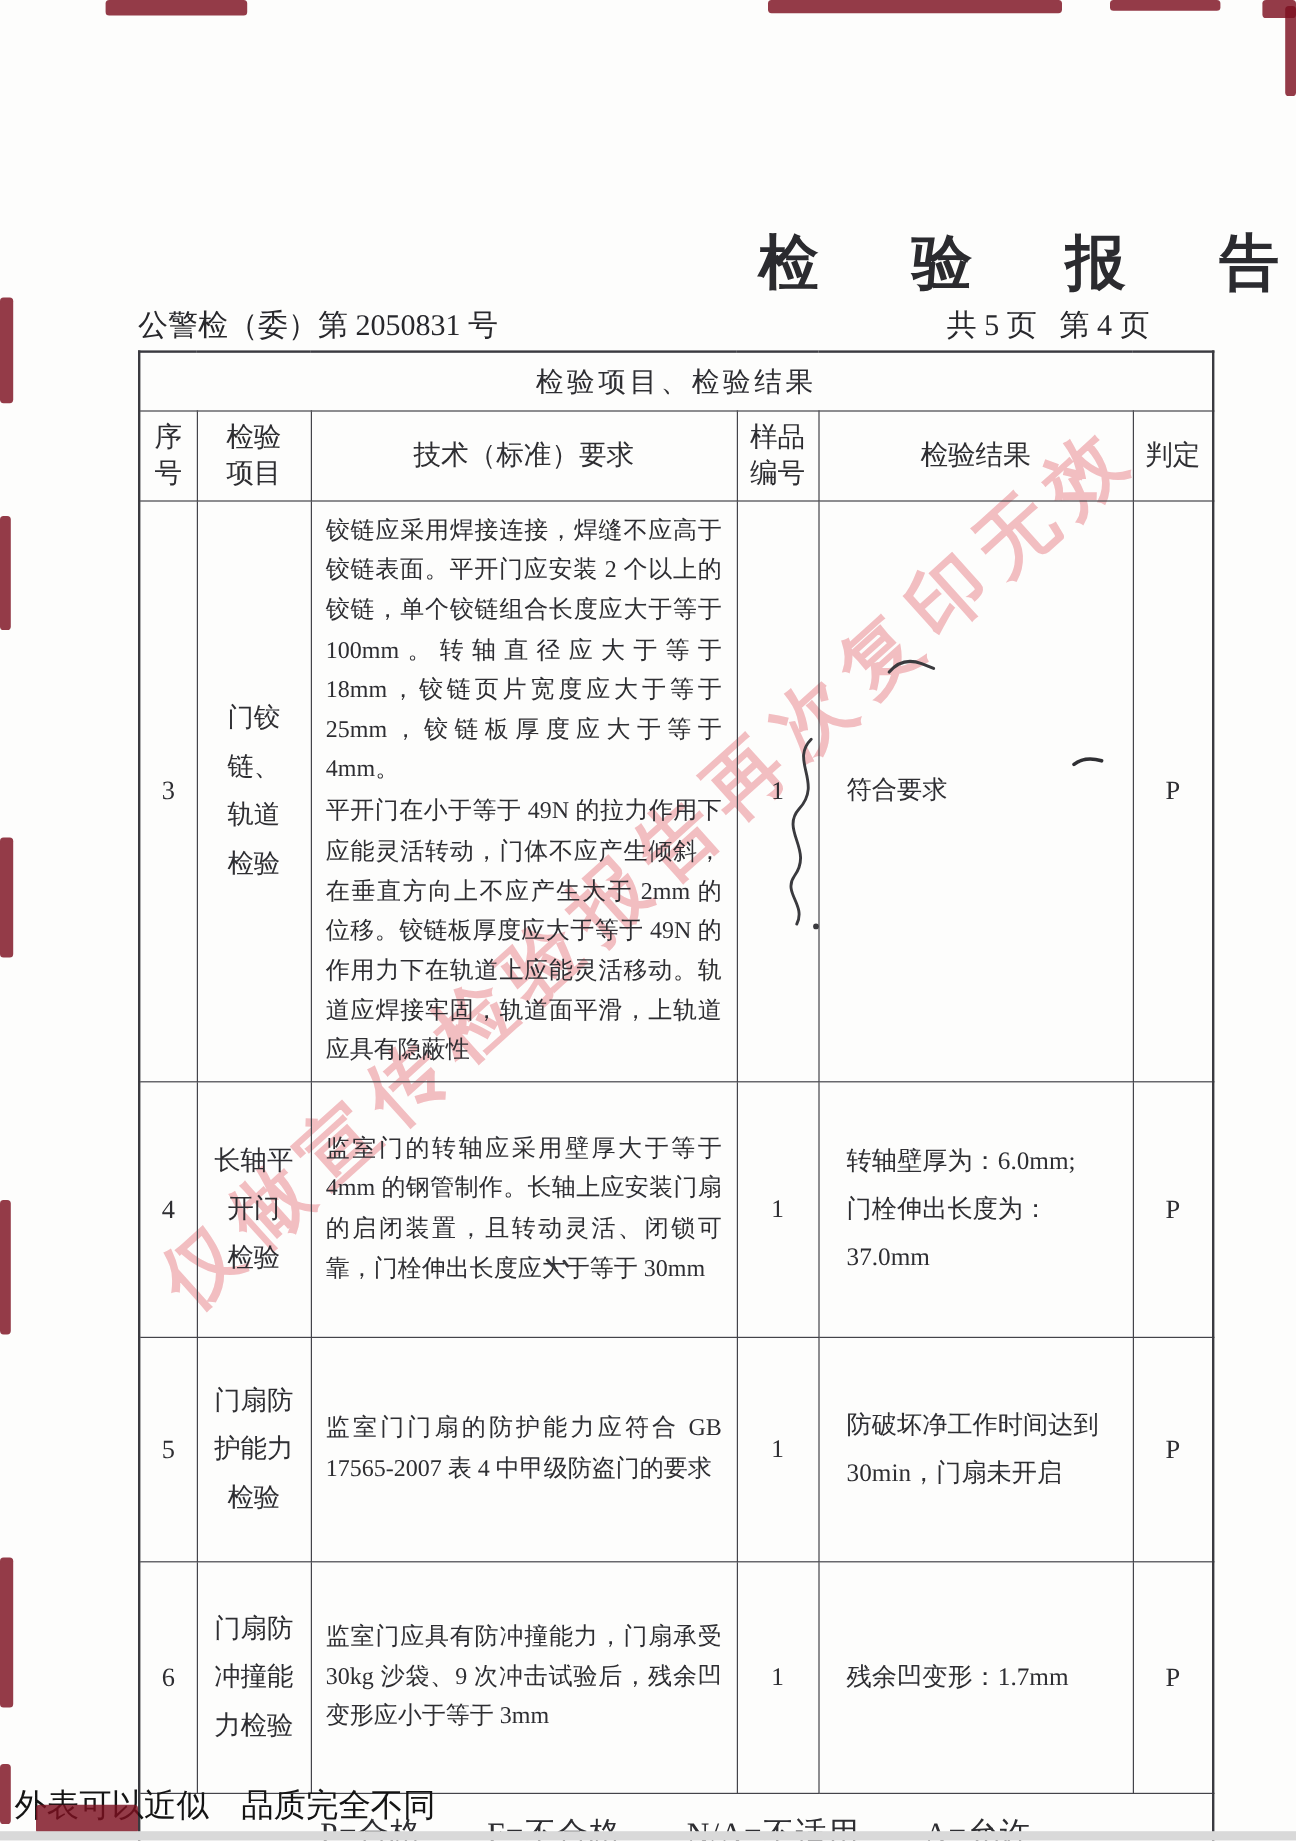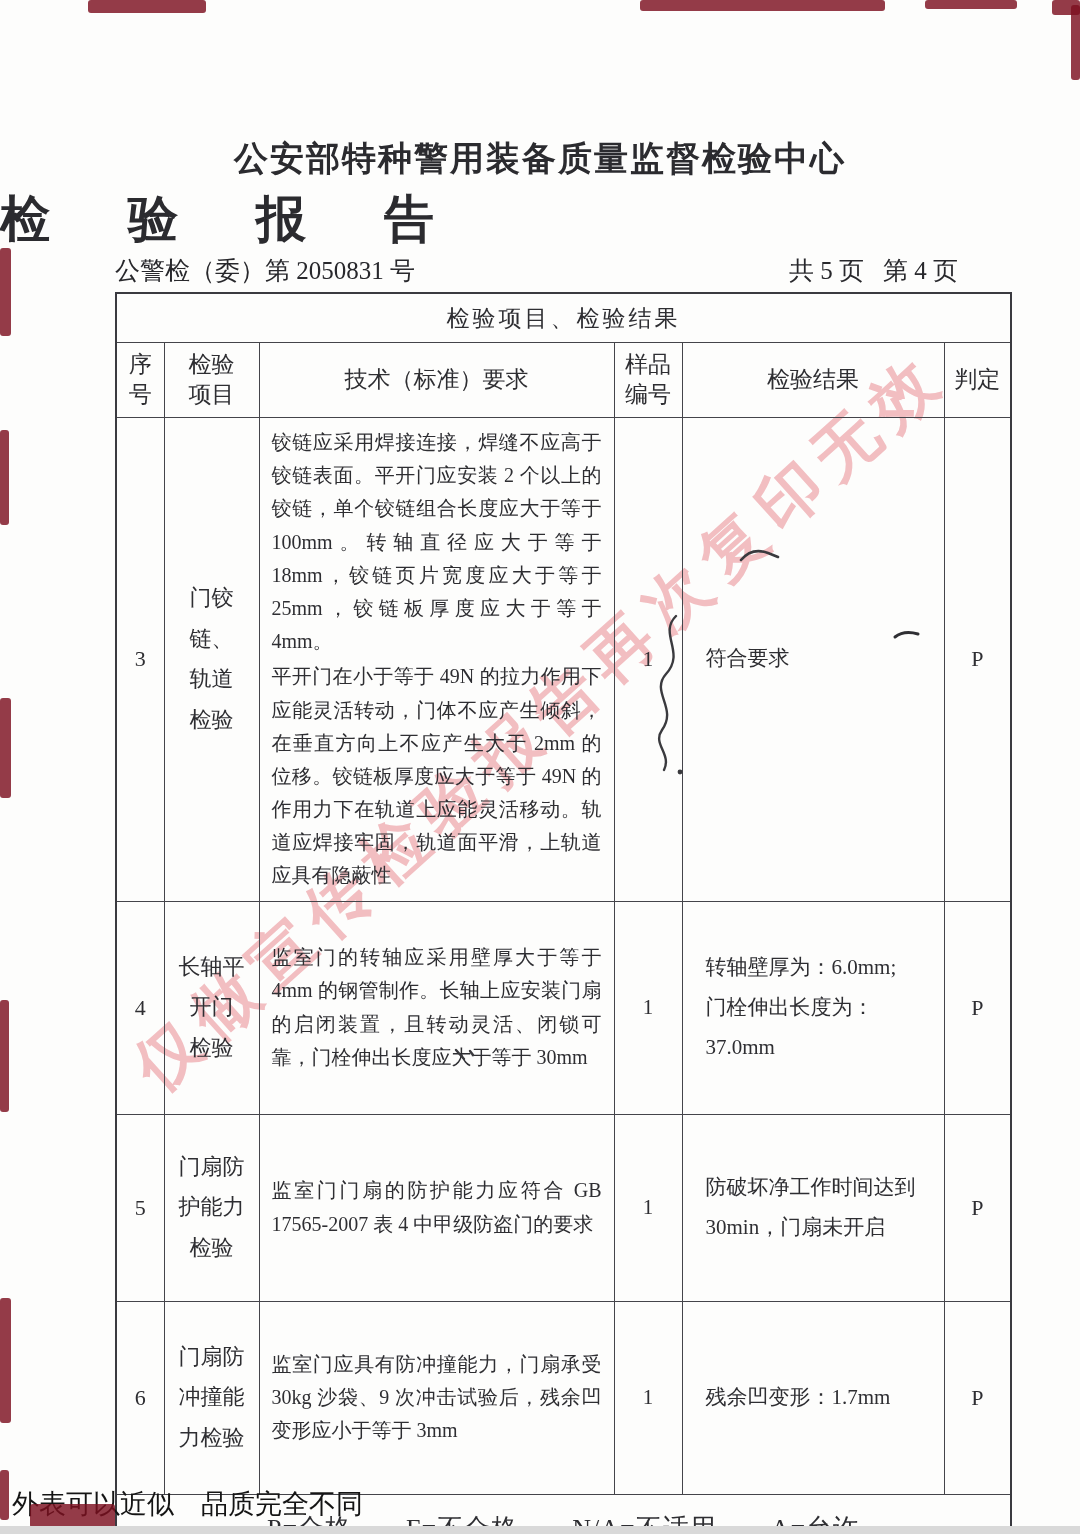--- a/index.html
+++ b/index.html
@@ -7,21 +7,21 @@
   .page{
     position:relative;width:1080px;height:1534px;overflow:hidden;
     background:#fdfdfc;color:#2e2e32;
     font-family:"Liberation Serif","DejaVu Serif",serif;
   }
   .org-title{
     position:absolute;top:136px;left:0;width:100%;text-align:center;
     font-size:34px;font-weight:700;letter-spacing:2px;color:#2b2b2f;
   }
   .report-title{
-    position:absolute;top:186px;left:0;width:100%;text-align:left;
+    position:absolute;top:186px;left:0;width:100%;text-align:right;
     font-size:50px;font-weight:700;letter-spacing:14px;color:#2b2b2f;
   }
   .info-row{
     position:absolute;top:254px;left:115px;width:895px;
     display:flex;justify-content:space-between;align-items:flex-start;
     font-size:25px;color:#28282c;
   }
   .info-right{display:flex;gap:19px;padding-right:52px;}
   table.report{
     position:absolute;top:292px;left:115px;width:895px;
@@ -59,21 +59,20 @@
   .art{position:absolute;background:#7c1020;opacity:0.82;border-radius:3px;}
   .bottom-band{position:absolute;left:0;top:1526px;width:1080px;height:8px;background:#d9d9d9;}
 </style>
 </head>
 <body>
 
 <div class="page">
 
   <div class="watermark">仅做宣传检验报告再次复印无效</div>
 
-  <div class="org-title">公安部特种警用装备质量监督检验中心</div>
   <div class="report-title">检　验　报　告</div>
   <div class="info-row">
     <span>公警检（委）第 2050831 号</span>
     <span class="info-right">
       <span>共 5 页</span>
       <span>第 4 页</span>
     </span>
   </div>
 
   <table class="report">

